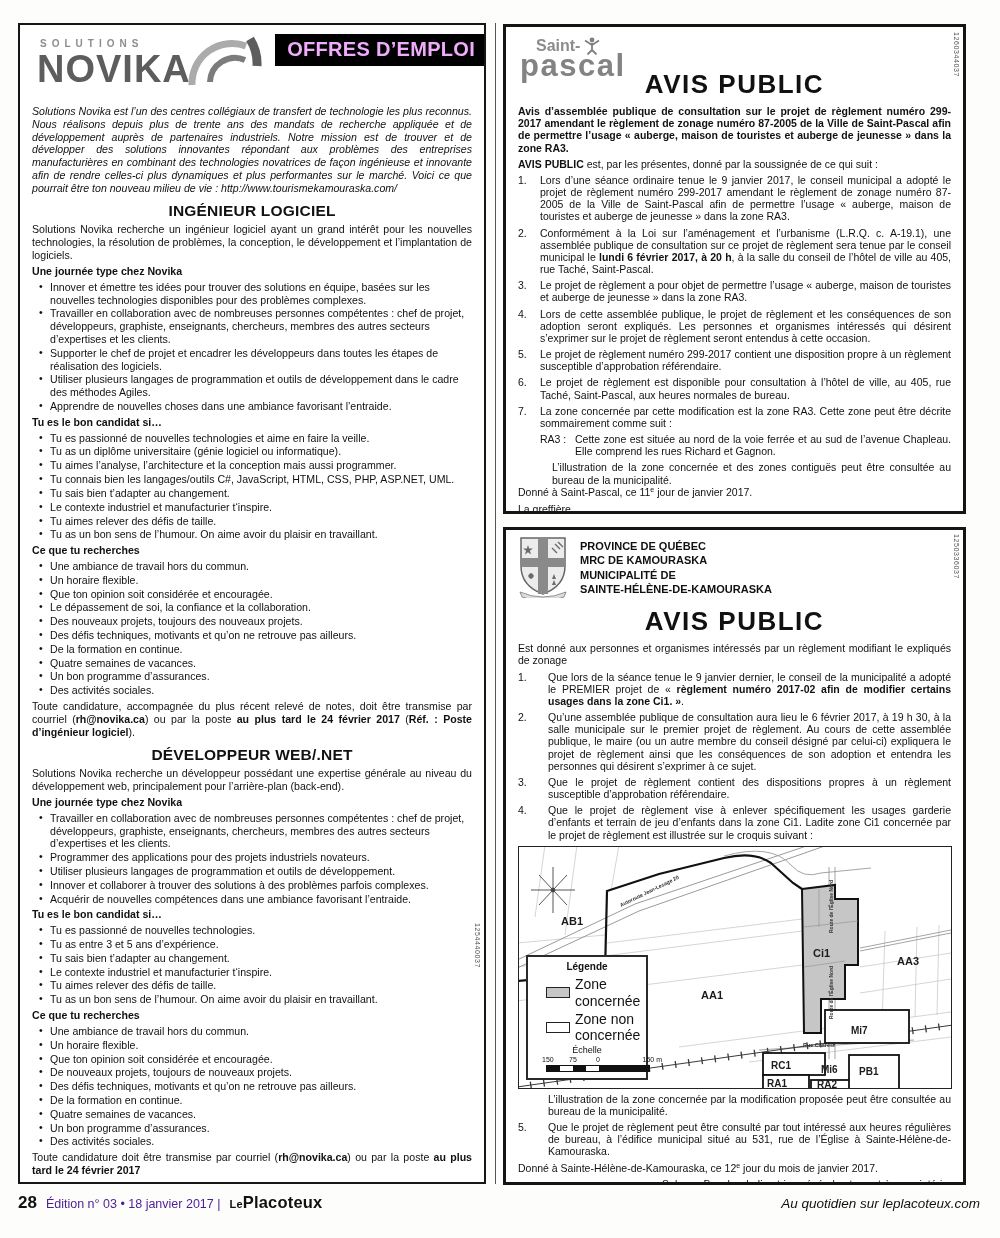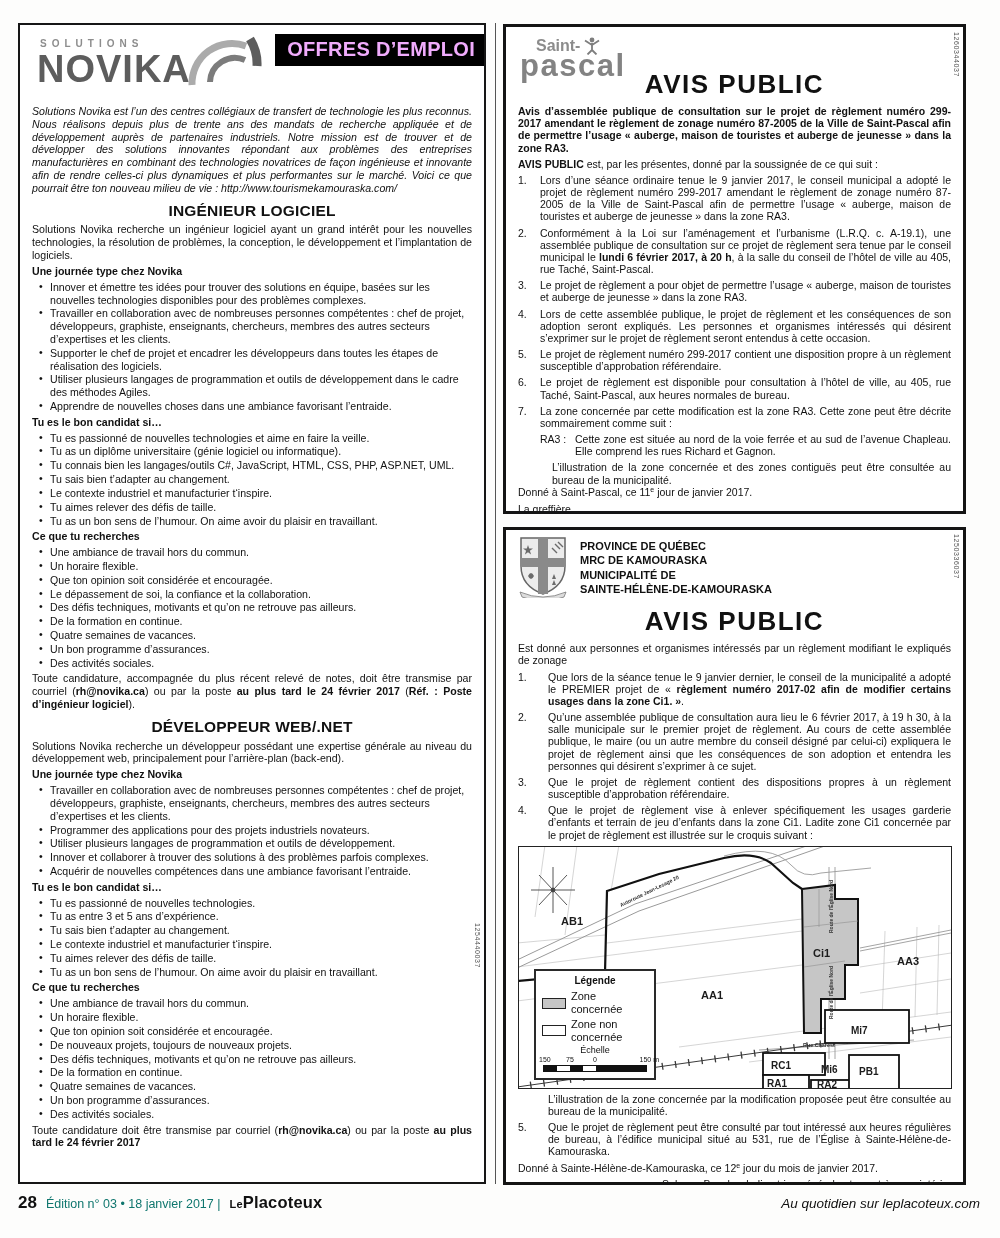--- a/index.html
+++ b/index.html
@@ -68,40 +68,40 @@
   
   .notice2 { top:527px; height:658px; }
   .n2head { display:flex; gap:12px; align-items:flex-start; }
   .n2lines { font-weight:bold; font-size:11px; line-height:1.3; padding-top:3px; }
   .notice2 .avis-title { margin:8px 0 6px; }
   .it2 .n { width:30px; }
 
   
   .map { position:relative; width:434px; height:243px; border:1px solid #222; margin:5px 0 4px 0; background:#fff; }
   .legend {
-    position:absolute; left:15px; bottom:8px; width:122px; background:#fff;
-    border:2px solid #2a2a2a; padding:4px 6px 6px;
+    position:absolute; left:7px; bottom:8px; width:122px; background:#fff;
+    border:2px solid #2a2a2a; padding:4px 18px 6px;
   }
   .lg-title { text-align:center; font-weight:bold; font-size:10px; margin-bottom:4px; }
-  .lg-row { display:flex; align-items:center; gap:5px; margin:2px 0; font-size:11px; }
+  .lg-row { display:flex; align-items:center; gap:5px; margin:2px 0; font-size:14px; }
   .sw { width:24px; height:11px; border:1.5px solid #222; background:#fff; flex:none; }
   .sw.gray { background:#c6c6c6; }
   .lg-scale-title { text-align:center; font-size:9px; }
   .lg-scalewrap { position:relative; width:104px; margin:9px auto 0; }
   .lg-ticks span { position:absolute; top:-9px; font-size:7px; }
   .lg-ticks .t0 { left:-4px; } .lg-ticks .t1 { left:23px; } .lg-ticks .t2 { left:50px; } .lg-ticks .t3 { right:-12px; }
   .lg-bar { display:flex; height:7px; border:1px solid #111; }
   .seg { height:100%; } .seg.k { background:#111; } .seg.w { background:#fff; }
   .aftermap { margin:4px 0 4px 30px; text-align:justify; }
   .sig-right { text-align:right; margin-top:4px; }
 
   
   .footer { position:absolute; left:18px; right:20px; top:1193px; display:flex; align-items:baseline; gap:9px; }
   .pg { font-weight:bold; font-size:17px; }
-  .ed { font-size:12.5px; color:#0f766e; }
+  .ed { font-size:12.5px; color:#4c1d95; }
   .brand { font-size:16.5px; font-weight:bold; letter-spacing:.2px; }
   .brand .le { font-size:11px; }
   .tagline { margin-left:auto; font-style:italic; font-size:13.5px; }
 </style>
 </head>
 <body>
 
 <div class="page">
   <div class="colrule"></div>
 
@@ -129,33 +129,35 @@
       <li>Travailler en collaboration avec de nombreuses personnes compétentes : chef de projet, développeurs, graphiste, enseignants, chercheurs, membres des autres secteurs d’expertises et les clients.</li>
       <li>Supporter le chef de projet et encadrer les développeurs dans toutes les étapes de réalisation des logiciels.</li>
       <li>Utiliser plusieurs langages de programmation et outils de développement dans le cadre des méthodes Agiles.</li>
       <li>Apprendre de nouvelles choses dans une ambiance favorisant l’entraide.</li>
     </ul>
 
     <p class="h">Tu es le bon candidat si…</p>
     <ul>
       <li>Tu es passionné de nouvelles technologies et aime en faire la veille.</li>
       <li>Tu as un diplôme universitaire (génie logiciel ou informatique).</li>
+      <li>Tu aimes l’analyse, l’architecture et la conception mais aussi programmer.</li>
       <li>Tu connais bien les langages/outils C#, JavaScript, HTML, CSS, PHP, ASP.NET, UML.</li>
       <li>Tu sais bien t’adapter au changement.</li>
       <li>Le contexte industriel et manufacturier t‘inspire.</li>
       <li>Tu aimes relever des défis de taille.</li>
       <li>Tu as un bon sens de l’humour. On aime avoir du plaisir en travaillant.</li>
     </ul>
 
     <p class="h">Ce que tu recherches</p>
     <ul>
       <li>Une ambiance de travail hors du commun.</li>
       <li>Un horaire flexible.</li>
       <li>Que ton opinion soit considérée et encouragée.</li>
       <li>Le dépassement de soi, la confiance et la collaboration.</li>
+      <li>Des nouveaux projets, toujours des nouveaux projets.</li>
       <li>Des défis techniques, motivants et qu’on ne retrouve pas ailleurs.</li>
       <li>De la formation en continue.</li>
       <li>Quatre semaines de vacances.</li>
       <li>Un bon programme d’assurances.</li>
       <li>Des activités sociales.</li>
     </ul>
 
     <p class="just"><span>Toute candidature, accompagnée du plus récent relevé de notes, doit être transmise par courriel (</span><span class="b">rh@novika.ca</span><span>) ou par la poste </span><span class="b">au plus tard le 24 février 2017</span><span> (</span><span class="b">Réf. : Poste d’ingénieur logiciel</span><span>).</span></p>
 
     <h2>DÉVELOPPEUR WEB/.NET</h2>

